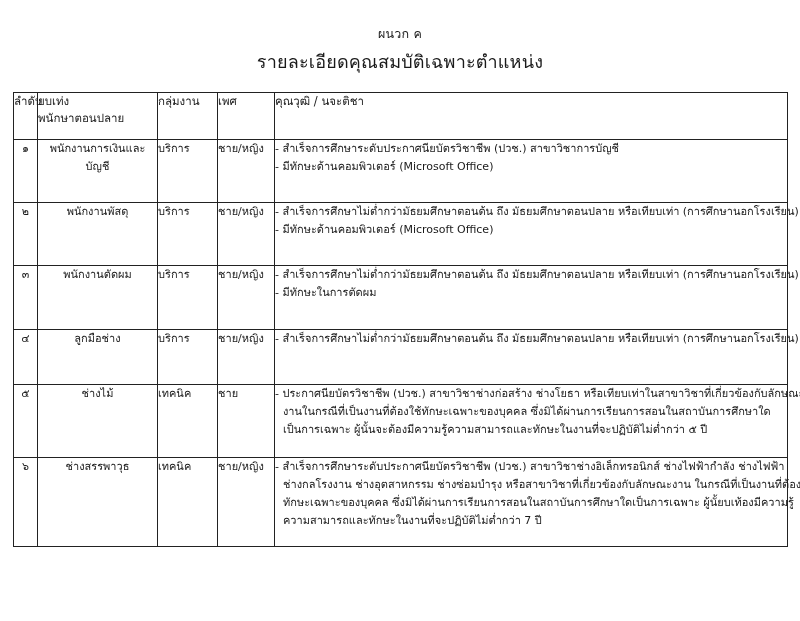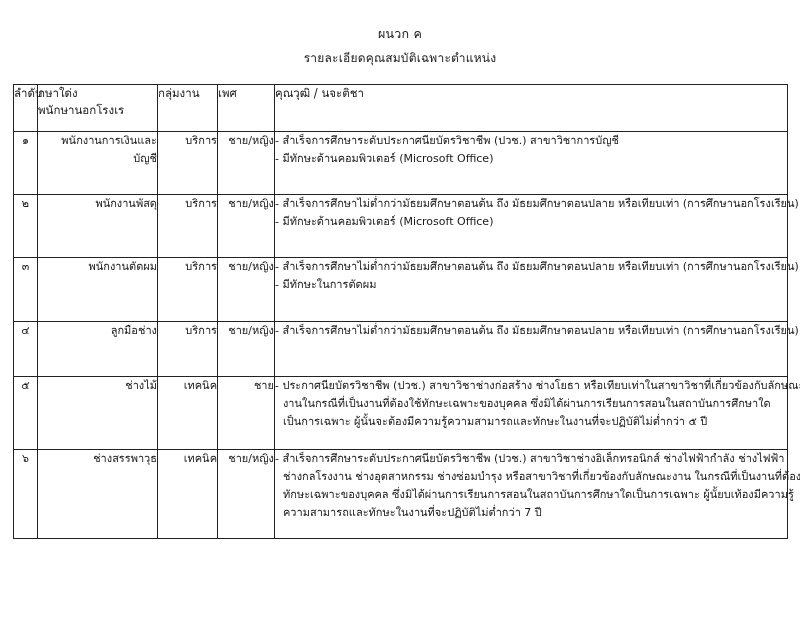--- a/index.html
+++ b/index.html
@@ -27,21 +27,21 @@
   .doc-headings {
     padding-top: 26px;
     text-align: center;
   }
   .annex-label {
     font-size: 12.5px;
     line-height: 1.35;
     letter-spacing: .2px;
   }
   .doc-subtitle {
-    font-size: 12px;
+    font-size: 18px;
     line-height: 1.35;
     margin-top: 7px;
     letter-spacing: .2px;
   }
 
   
   .table-wrap {
     margin: 18px auto 0 auto;
     width: 774px;
   }
@@ -78,25 +78,25 @@
   tbody td {
     font-size: 11px;
     line-height: 1.62;
   }
   td.cell-no {
     text-align: center;
     padding: 5px 2px 0 2px;
   }
   td.cell-pos {
     padding: 5px 4px 0 5px;
-    text-align: right;
+    text-align: center;
   }
   td.cell-group,
   td.cell-sex {
-    text-align: right;
+    text-align: left;
     padding: 5px 2px 0 2px;
   }
   td.cell-qual {
     padding: 5px 6px 6px 5px;
     text-align: left;
   }
   .qual-line {
     display: block;
     white-space: nowrap;
   }
@@ -128,22 +128,22 @@
         <col class="c-no">
         <col class="c-pos">
         <col class="c-group">
         <col class="c-sex">
         <col class="c-qual">
       </colgroup>
       <thead>
         <tr>
           <th>ลำดับ</th>
           <th>
-            <span class="th-line">กษาใด่ง</span>
-            <span class="th-line">พนักษานอกโรงเร</span>
+            <span class="th-line">ยบเท่ง</span>
+            <span class="th-line">พนักษาตอนปลาย</span>
           </th>
           <th>กลุ่มงาน</th>
           <th>เพศ</th>
           <th>คุณวุฒิ / นจะติชา</th>
         </tr>
       </thead>
       <tbody>
 
         <tr class="row-h1">
           <td class="cell-no">๑</td>

